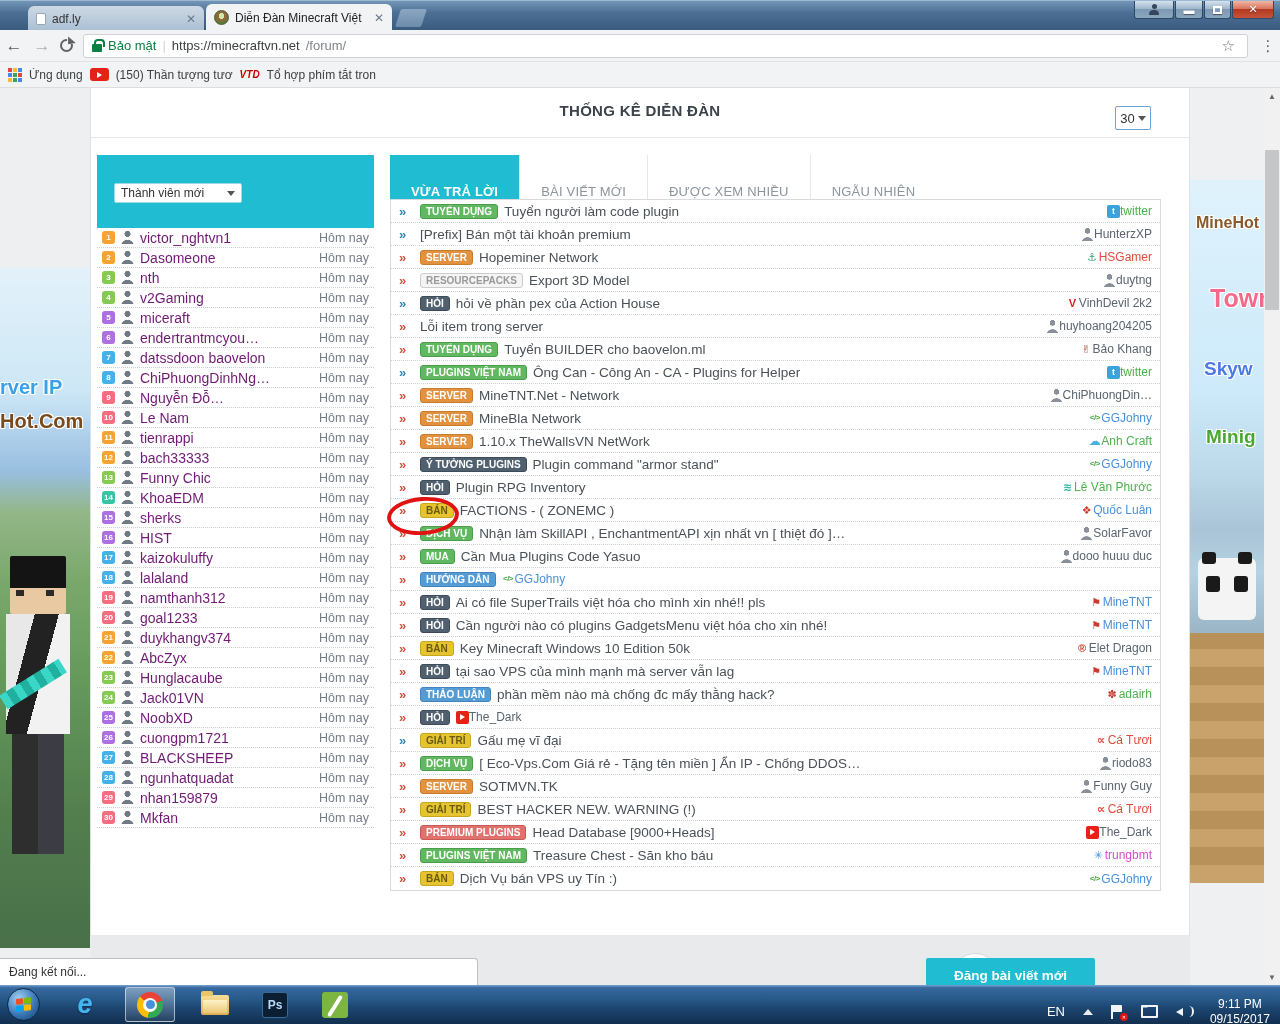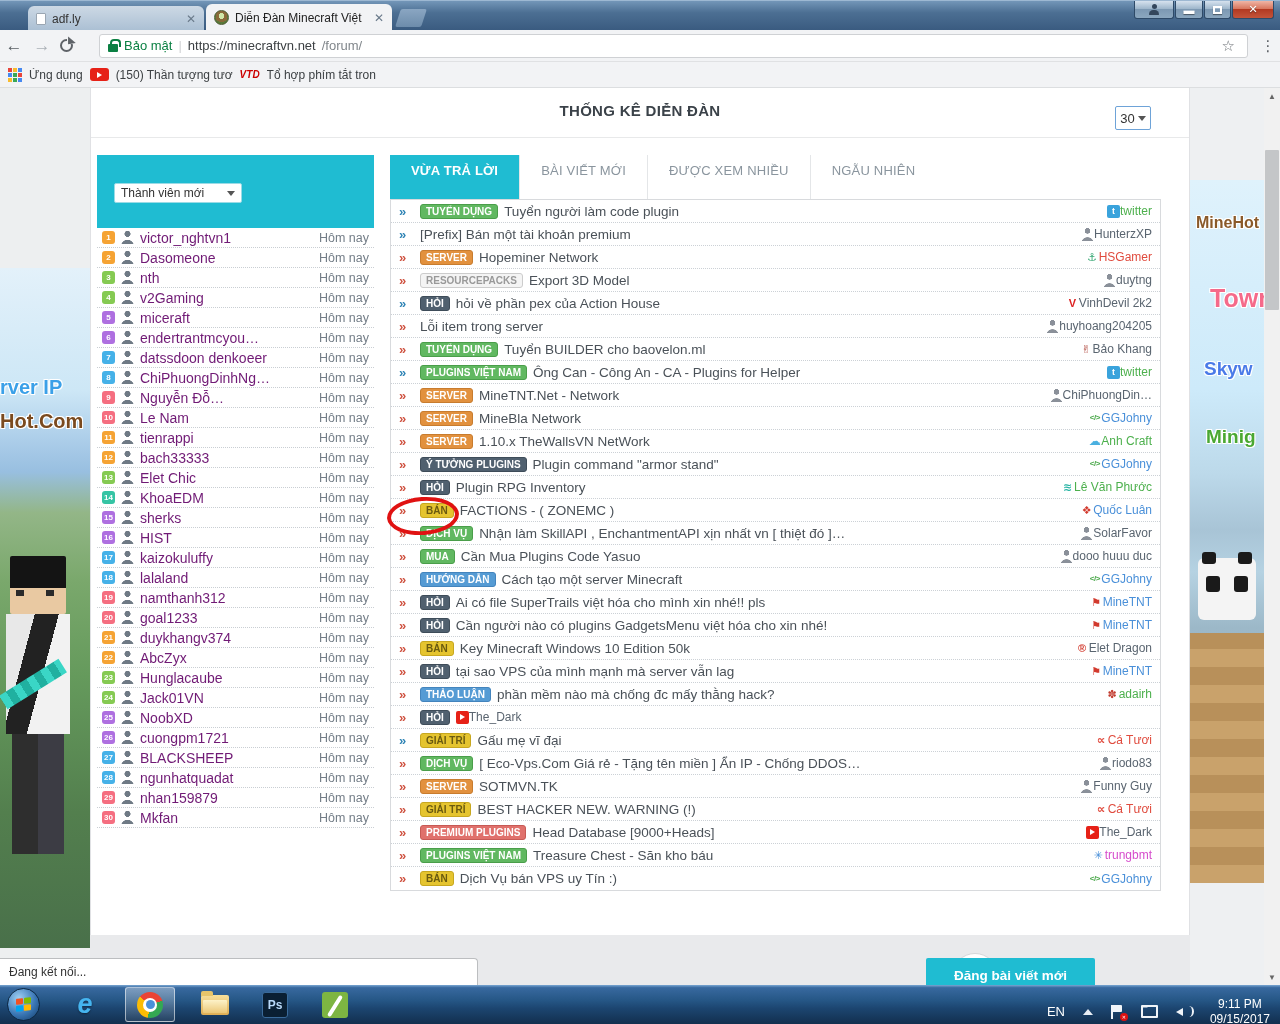--- a/index.html
+++ b/index.html
@@ -27,21 +27,21 @@
   .prof-glyph{position:relative;width:12px;height:12px}
   .prof-glyph::before{content:"";position:absolute;left:3.5px;top:0;width:5px;height:5px;border-radius:50%;background:#33465c}
   .prof-glyph::after{content:"";position:absolute;left:1px;top:6px;width:10px;height:5px;border-radius:5px 5px 1px 1px;background:#33465c}
 
   .toolbar{position:absolute;left:0;top:30px;width:1280px;height:32px;background:#f2f3f5;border-bottom:1px solid #e0e1e3;display:flex;align-items:center}
   .navbtn{font-size:17px;font-weight:bold;color:#5a6065;width:28px;text-align:center}
   .navbtn.fwd{color:#aab0b6}
   .reload{position:relative;width:13px;height:13px;border:2px solid #5f6368;border-radius:50%;margin:0 10px 0 4px}
   .reload::before{content:"";position:absolute;right:-3px;top:-4px;width:7px;height:7px;background:#f2f3f5}
   .reload::after{content:"";position:absolute;right:-4px;top:-2px;border-left:5px solid transparent;border-right:5px solid transparent;border-top:6px solid #5f6368;transform:rotate(40deg)}
-  .omnibox{flex:1;height:24px;margin:0 8px 0 16px;background:#fff;border:1px solid #cfd1d4;border-radius:3px;display:flex;align-items:center;padding:0 8px;gap:6px}
+  .omnibox{flex:1;height:24px;margin:0 8px 0 0;background:#fff;border:1px solid #cfd1d4;border-radius:3px;display:flex;align-items:center;padding:0 8px;gap:6px}
   .lock{position:relative;width:10px;height:8px;background:#0b8043;border-radius:1px;margin-top:4px}
   .lock::before{content:"";position:absolute;left:1.5px;top:-5px;width:7px;height:6px;border:2px solid #0b8043;border-bottom:none;border-radius:4px 4px 0 0}
   .secure-txt{color:#0b8043;font-size:13px}
   .omni-sep{color:#d0d2d5;font-size:13px}
   .url-host{color:#3c4043;font-size:13px}
   .url-path{color:#80868b;font-size:13px;flex:1}
   .star{color:#6f7479;font-size:15px;padding:0 4px}
   .menu-dots{color:#5f6368;font-size:15px;width:24px;text-align:center;letter-spacing:0}
 
   .bookmarks{position:absolute;left:0;top:62px;width:1280px;height:26px;background:#f2f3f5;border-bottom:1px solid #dcdee0;display:flex;align-items:center;gap:7px;padding:0 8px;font-size:12px;color:#3c4043}
@@ -67,21 +67,21 @@
   .mb-orange{background:#f5a333}.mb-green{background:#85ca52}.mb-purple{background:#ae6fe0}
   .mb-blue{background:#45b1e8}.mb-pink{background:#f56e80}.mb-teal{background:#35c4a4}
   .m-person{width:13px;height:13px;flex:0 0 auto;background:
     radial-gradient(circle at 50% 22%,#6f7a85 0 2.8px,transparent 3.3px),
     radial-gradient(circle at 50% 118%,#6f7a85 0 6.2px,transparent 6.8px)}
   .mname{flex:1;font-size:14px;color:#701a75;white-space:nowrap;overflow:hidden}
   .mdate{font-size:12.5px;color:#737d87}
 
   
   .ptabs{position:absolute;left:299px;top:67px;height:44px;display:flex}
-  .ptab{padding:8px 21px;display:flex;align-items:flex-start;font-size:13px;color:#8a959e;letter-spacing:.2px}
+  .ptab{padding:0 21px;display:flex;align-items:flex-end;font-size:13px;color:#8a959e;letter-spacing:.2px}
   .ptab.tab-idle{border-left:1px solid #e4e6e8}
   .ptab.tab-active{background:#1fbcd2;color:#fff;border-left:none;font-weight:bold}
 
   
   .tlist{position:absolute;left:299px;top:111px;width:771px;border:1px solid #d8dadd;background:#fff}
   .trow{display:flex;align-items:center;height:23px;padding:0 8px;gap:6px;border-bottom:1px dotted #ccd1d6}
   .trow:last-child{border-bottom:none}
   .chev{font-size:13px;font-weight:bold;width:15px;flex:0 0 auto}
   .chev-blue{color:#2f84b5}.chev-red{color:#cf5240}
   .t-badge{display:inline-block;padding:1px 5px;font-size:10px;font-weight:bold;border-radius:3px;flex:0 0 auto;white-space:nowrap}
@@ -326,21 +326,21 @@
           <div class="mrow">
             <span class="mbadge mb-purple">6</span>
             <span class="m-person"></span>
             <span class="mname">endertrantmcyou…</span>
             <span class="mdate">Hôm nay</span>
           </div>
 
           <div class="mrow">
             <span class="mbadge mb-blue">7</span>
             <span class="m-person"></span>
-            <span class="mname">datssdoon denkoeer</span>
+            <span class="mname">datssdoon baovelon</span>
             <span class="mdate">Hôm nay</span>
           </div>
 
           <div class="mrow">
             <span class="mbadge mb-blue">8</span>
             <span class="m-person"></span>
             <span class="mname">ChiPhuongDinhNg…</span>
             <span class="mdate">Hôm nay</span>
           </div>
 
@@ -368,21 +368,21 @@
           <div class="mrow">
             <span class="mbadge mb-orange">12</span>
             <span class="m-person"></span>
             <span class="mname">bach33333</span>
             <span class="mdate">Hôm nay</span>
           </div>
 
           <div class="mrow">
             <span class="mbadge mb-green">13</span>
             <span class="m-person"></span>
-            <span class="mname">Elet Chic</span>
+            <span class="mname">Funny Chic</span>
             <span class="mdate">Hôm nay</span>
           </div>
 
           <div class="mrow">
             <span class="mbadge mb-teal">14</span>
             <span class="m-person"></span>
             <span class="mname">KhoaEDM</span>
             <span class="mdate">Hôm nay</span>
           </div>
 
@@ -676,21 +676,20 @@
             <span class="t-title">Cần Mua Plugins Code Yasuo</span>
             <span class="t-author auth-dark">
               <span class="a-icon icon-person"></span>
               <span>dooo huuu duc</span>
             </span>
           </div>
 
           <div class="trow">
             <span class="chev chev-red">»</span>
             <span class="t-badge badge-blue">HƯỚNG DẪN</span>
-            <span class="t-title">Cách tạo một server Minecraft</span>
             <span class="t-author auth-blue">
               <span class="a-icon icon-code"></span>
               <span>GGJohny</span>
             </span>
           </div>
 
           <div class="trow">
             <span class="chev chev-red">»</span>
             <span class="t-badge badge-slate">HỎI</span>
             <span class="t-title">Ai có file SuperTrails việt hóa cho mình xin nhé!! pls</span>

